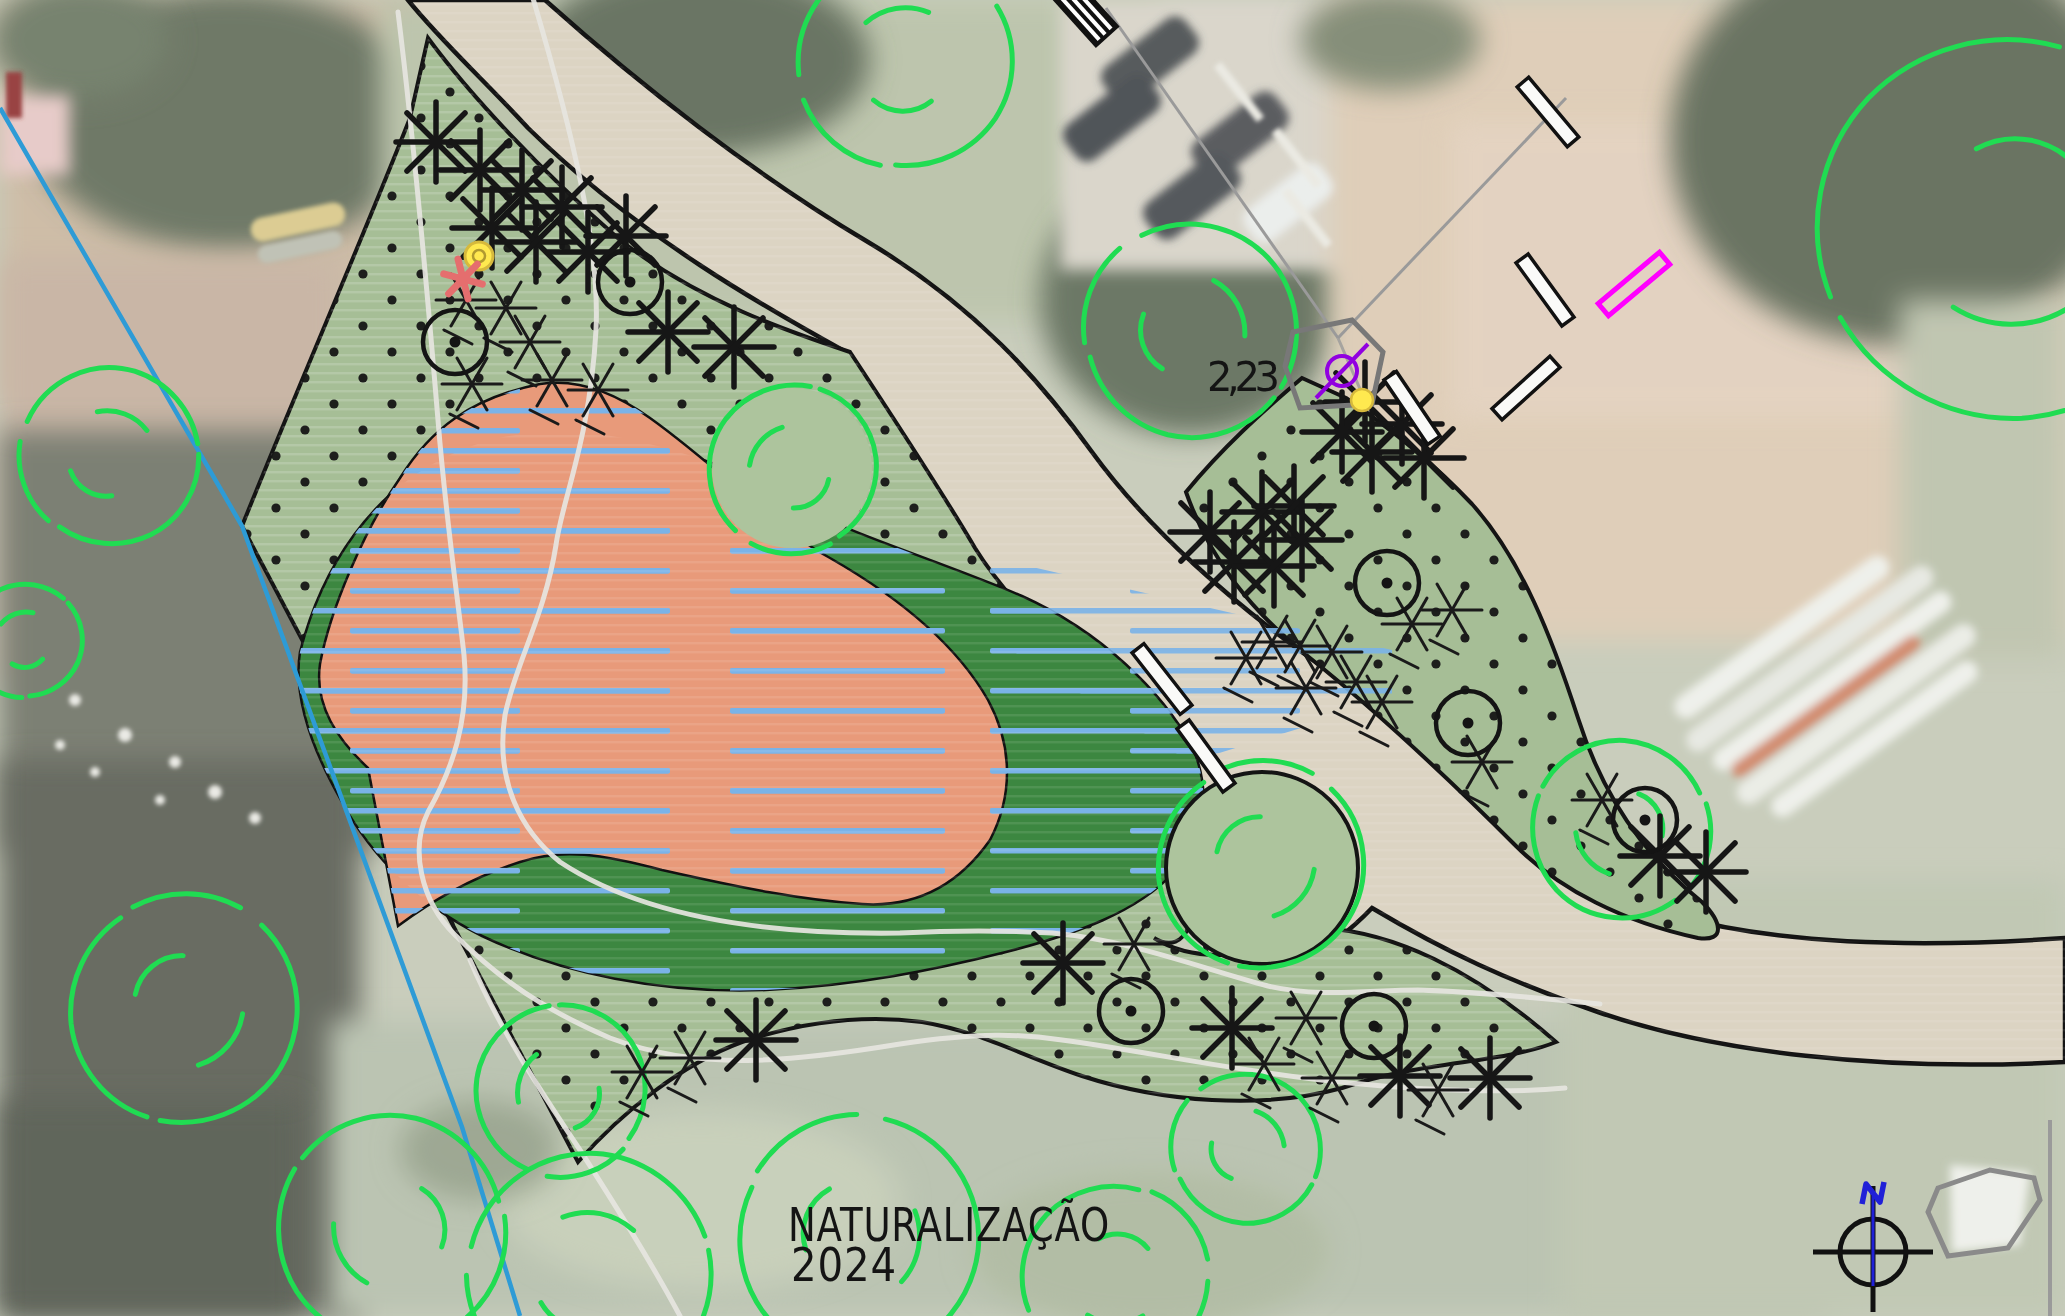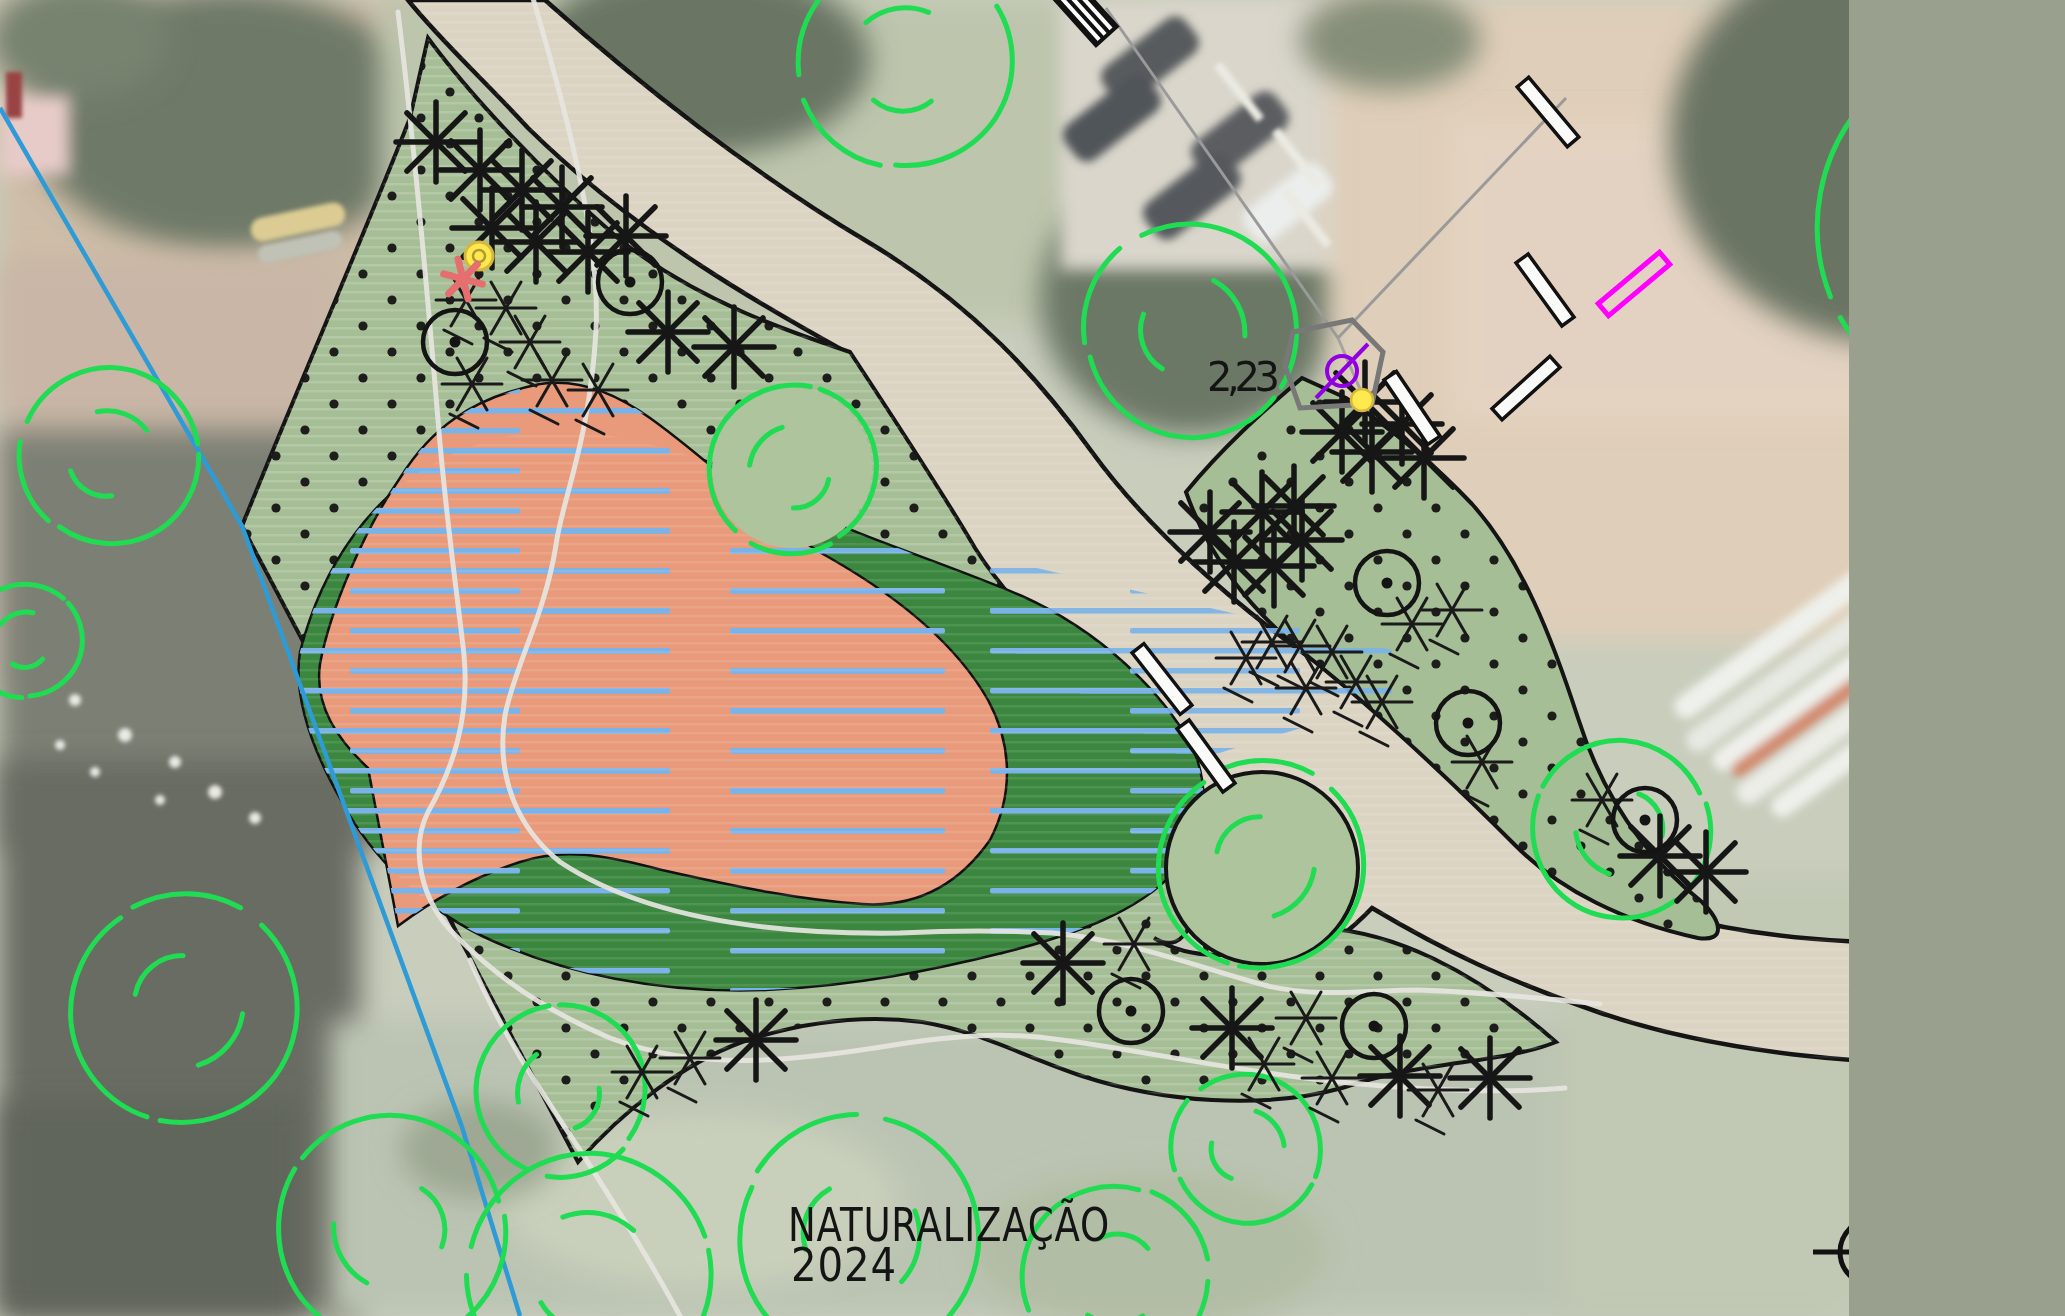--- a/index.html
+++ b/index.html
@@ -1,16 +1,16 @@
 <!DOCTYPE html>
 <html><head>
 <meta charset="utf-8">
 <style>
   html,body{margin:0;padding:0;background:#9aa08e;}
-  .stage{position:relative;width:1849px;height:1316px;overflow:hidden;
+  .stage{position:relative;width:2065px;height:1316px;overflow:hidden;
          font-family:"DejaVu Sans", sans-serif;background:#c3c8b5;}
   svg{position:absolute;left:0;top:0;overflow:hidden;}
   .ast line{stroke:#161616;stroke-width:5.5;stroke-linecap:round;}
   .astt line{stroke:#1a1a1a;stroke-width:3;stroke-linecap:round;}
   .treec circle.o{fill:none;stroke:#141414;stroke-width:4.5;}
   .scrib{stroke:#20DC52;stroke-width:5;fill:none;stroke-linecap:round;vector-effect:non-scaling-stroke;}
   .trail{fill:none;stroke:#E6E5E0;stroke-width:5;opacity:.92;stroke-linecap:round;}
   .gline{stroke:#9a9a9a;stroke-width:3;fill:none;}
   .cadtext{font-family:"DejaVu Sans", sans-serif;fill:#141414;letter-spacing:1px;}
 </style>

